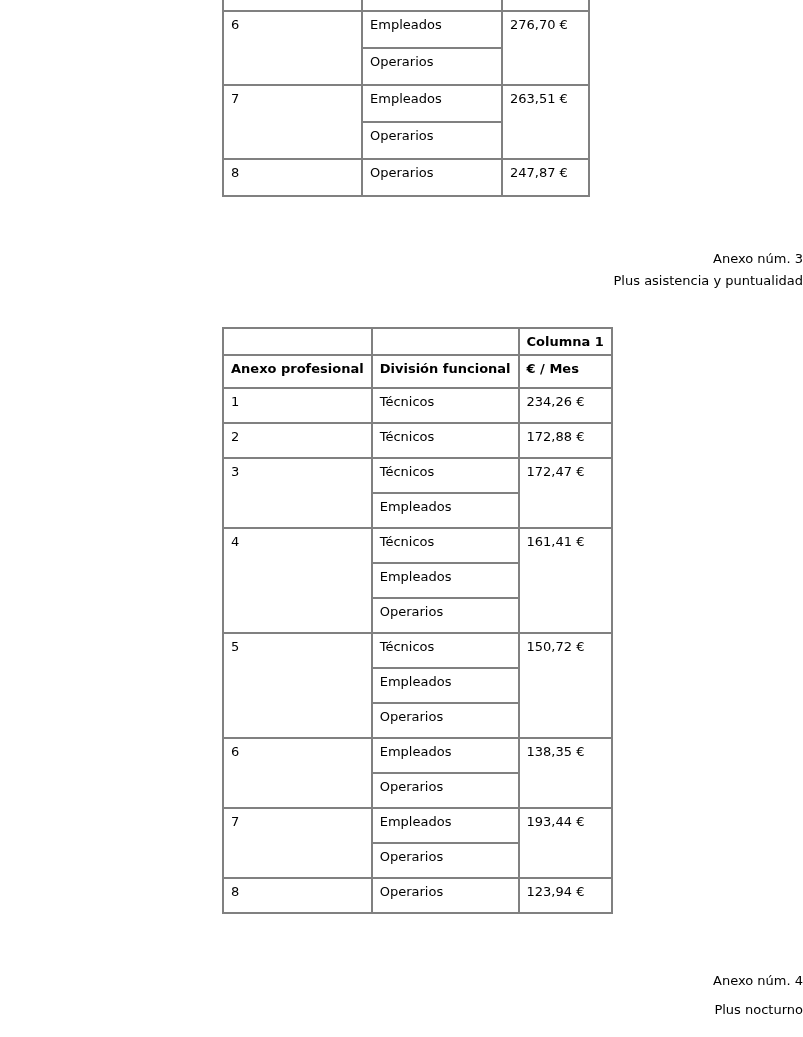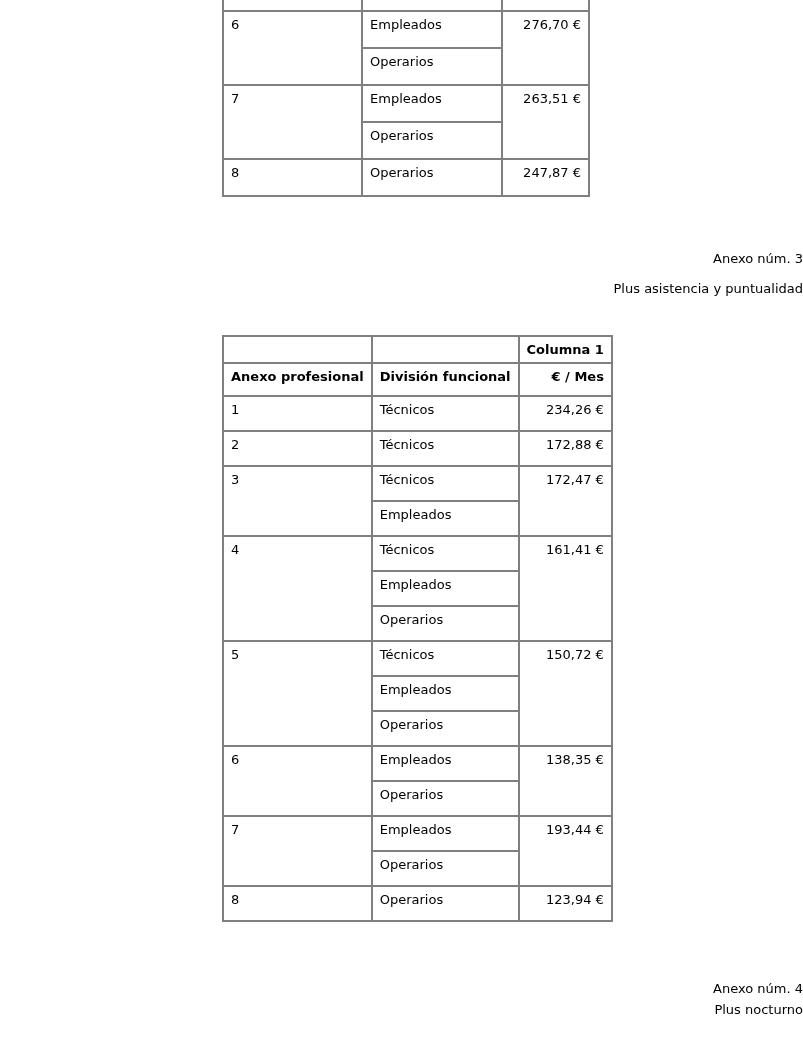--- a/index.html
+++ b/index.html
@@ -34,38 +34,38 @@
   }
   
   #table-top td { height: 37px; }
   
   #table-top td.sliver {
     height: 11px;
     border-top: none;
     padding: 0;
   }
   .doc-table td.c3, .doc-table th.c3 {
-    text-align: right;
+    text-align: left;
     margin-left: 24px;
   }
   .doc-table th, .doc-table td.hdr {
     font-weight: bold;
   }
   .doc-table tr.hdr-row-a td, .doc-table tr.hdr-row-a th { height: 24px; }
   .doc-table tr.hdr-row-b th { height: 33px; }
   .doc-line {
     margin: 0 0 0 8px;
     line-height: 16px;
     text-align: right;
   }
   #anexo3-title   { margin-top: 54px; }
-  #anexo3-subtitle{ margin-top: 14px; }
+  #anexo3-subtitle{ margin-top: 6px; }
   #table-main     { margin-top: 38px; }
   #anexo4-title   { margin-top: 59px; margin-left: 44px; }
-  #anexo4-subtitle{ margin-top: 5px; }
+  #anexo4-subtitle{ margin-top: 13px; }
 </style>
 </head>
 <body>
 
 <table class="doc-table" id="table-top">
   <colgroup>
     <col style="width:139px">
       <col style="width:140px">
       <col style="width:87px">
   </colgroup>

